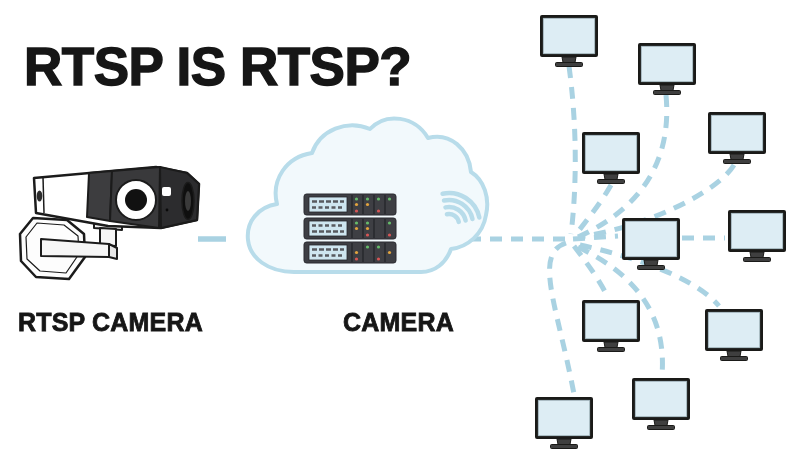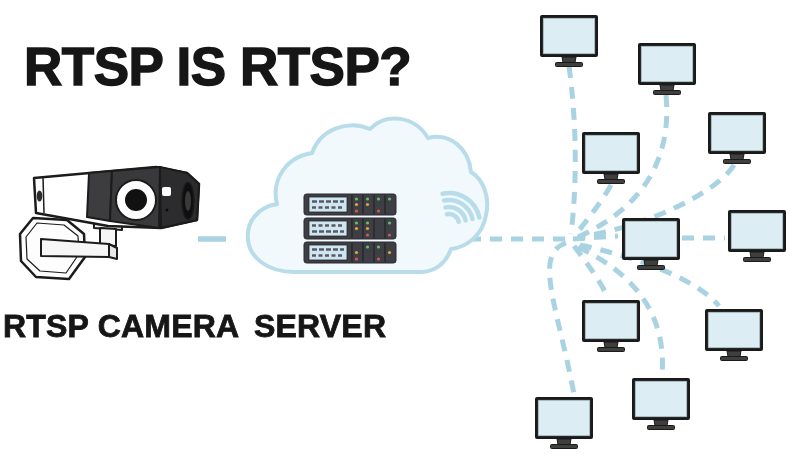--- a/index.html
+++ b/index.html
@@ -6,22 +6,22 @@
   .stage{
     position:relative;width:800px;height:458px;background:#ffffff;
     overflow:hidden;font-family:"Liberation Sans", sans-serif;
   }
   .title{
     position:absolute;left:24px;top:40px;margin:0;
     font-size:53px;font-weight:800;letter-spacing:-0.5px;color:#161616;
     -webkit-text-stroke:1.4px #161616;line-height:1.0;white-space:nowrap;
   }
   .iconlabel{
-    position:absolute;top:308px;margin:0;text-align:left;
-    font-size:32px;font-weight:800;color:#161616;letter-spacing:0.2px;
+    position:absolute;top:308px;margin:0;text-align:right;
+    font-size:25px;font-weight:800;color:#161616;letter-spacing:0.2px;
     -webkit-text-stroke:0.8px #161616;white-space:nowrap;
   }
   .label-camera{left:3px;width:200px;}
   .label-server{left:254px;width:200px;}
   svg{position:absolute;left:0;top:0;}
 </style>
 </head>
 <body>
 
 <div class="stage">
@@ -168,15 +168,15 @@
       <use href="#monitor" x="728" y="210"></use>
       <use href="#monitor" x="622" y="218"></use>
       <use href="#monitor" x="582" y="300"></use>
       <use href="#monitor" x="705" y="309"></use>
       <use href="#monitor" x="632" y="378"></use>
       <use href="#monitor" x="535" y="397"></use>
     </g>
   </svg>
 
   <p class="iconlabel label-camera">RTSP CAMERA</p>
-  <p class="iconlabel label-server">SERVER</p>
+  <p class="iconlabel label-server">CAMERA</p>
 
 </div>
 
 </body></html>

